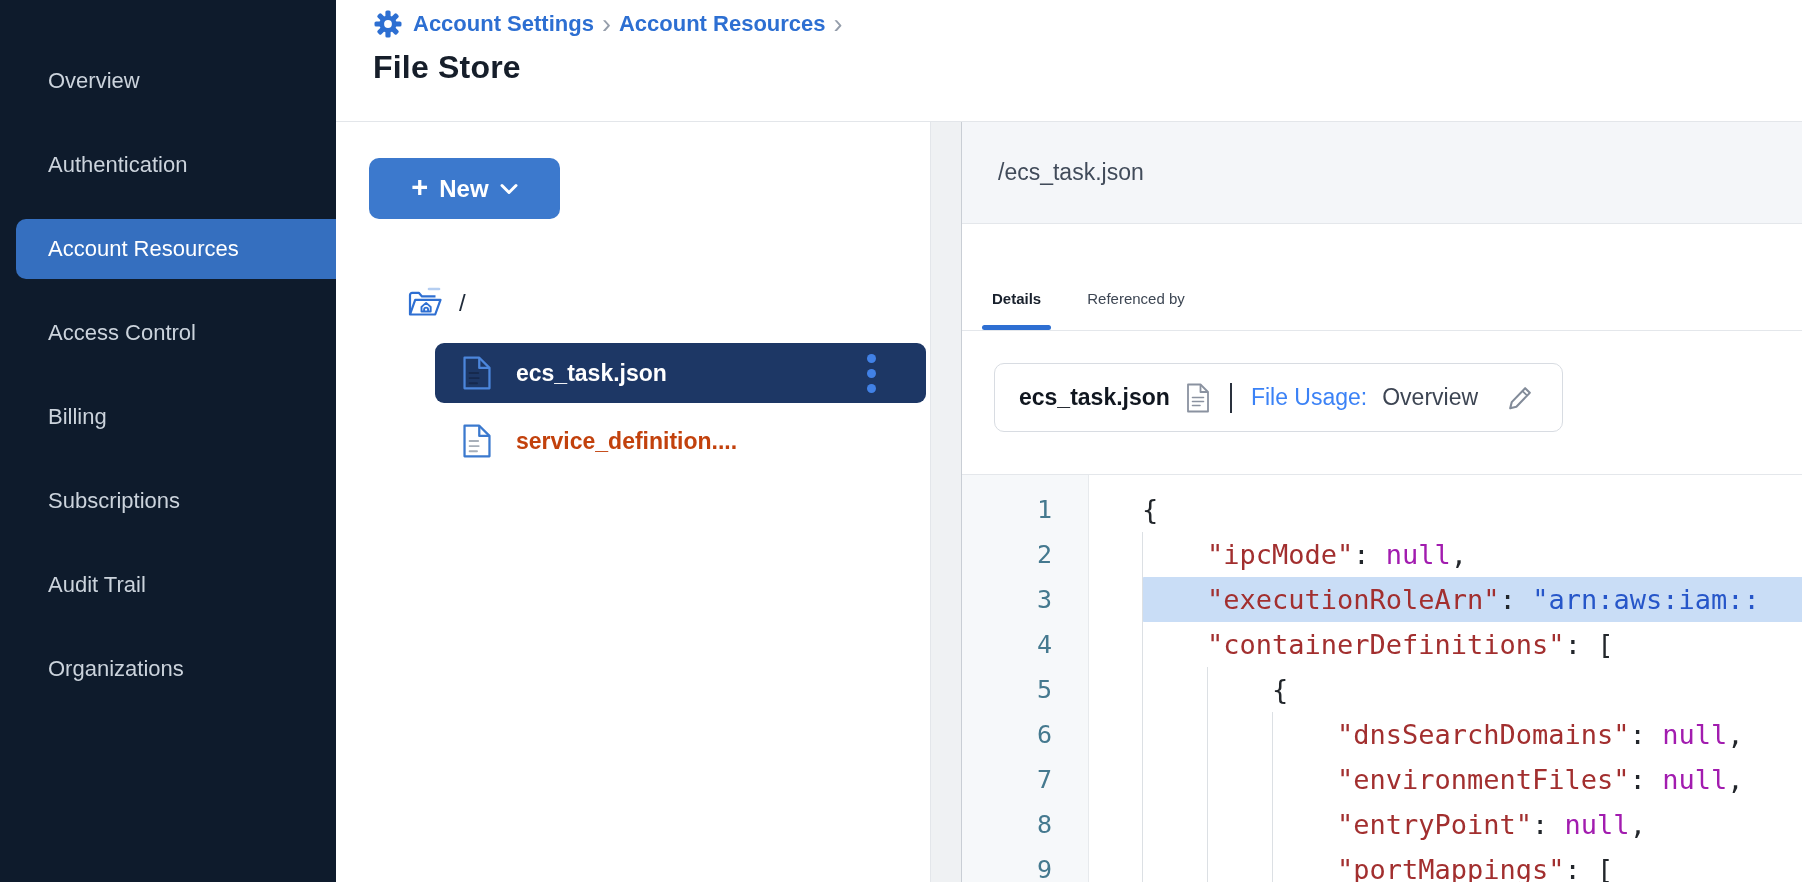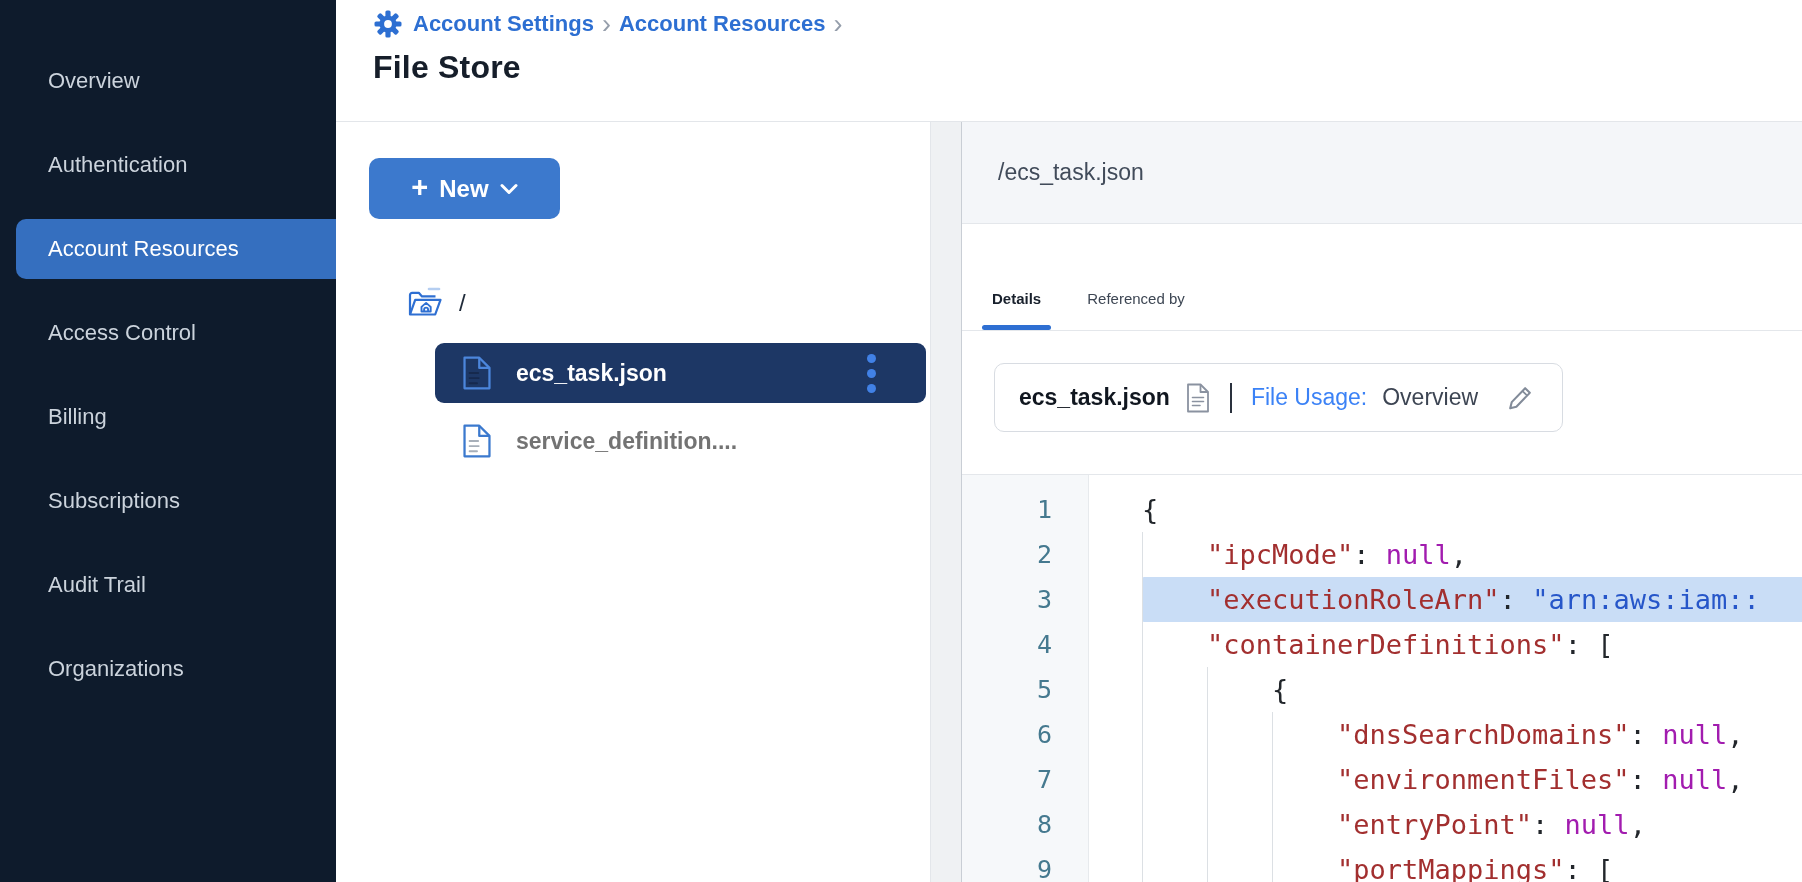--- a/index.html
+++ b/index.html
@@ -29,21 +29,21 @@
   .file-panel{width:594px;flex:none;padding-left:33px;box-sizing:border-box;}
   .new-btn{margin-top:36px;width:191px;height:61px;background:#3C79CD;border:none;border-radius:10px;
     color:#fff;font-family:"Liberation Sans",sans-serif;font-size:24px;font-weight:700;cursor:pointer;
     display:flex;align-items:center;justify-content:center;gap:11px;}
   .new-btn .plus{font-size:29px;font-weight:700;line-height:1;margin-top:-2px;}
   .root-row{margin-top:64px;margin-left:37px;display:flex;align-items:center;gap:15px;height:40px;cursor:pointer;}
   .root-label{font-size:24px;color:#202B3A;}
   .file-list{margin-top:20px;}
   .file-row{height:60px;margin:0 4px 8px 66px;border-radius:9px;display:flex;align-items:center;
     padding-left:26px;gap:23px;cursor:pointer;}
-  .file-row .row-label{font-size:23px;font-weight:600;color:#737373;white-space:nowrap;}
+  .file-row .row-label{font-size:23px;font-weight:600;color:#c2410c;white-space:nowrap;}
   .file-row.selected{background:#1D3765;}
   .file-row.selected .row-label{color:#fff;}
   .kebab{margin-left:auto;margin-right:46px;display:flex;flex-direction:column;gap:6px;cursor:pointer;padding:4px;}
   .kebab i{width:9px;height:9px;border-radius:50%;background:#4181E6;display:block;}
 
   
   .panel-gap{width:30px;flex:none;background:#EFF1F3;border-left:1px solid #E3E6EA;}
 
   
   .detail-panel{flex:1;min-width:0;border-left:1px solid #C9CED5;display:flex;flex-direction:column;}

